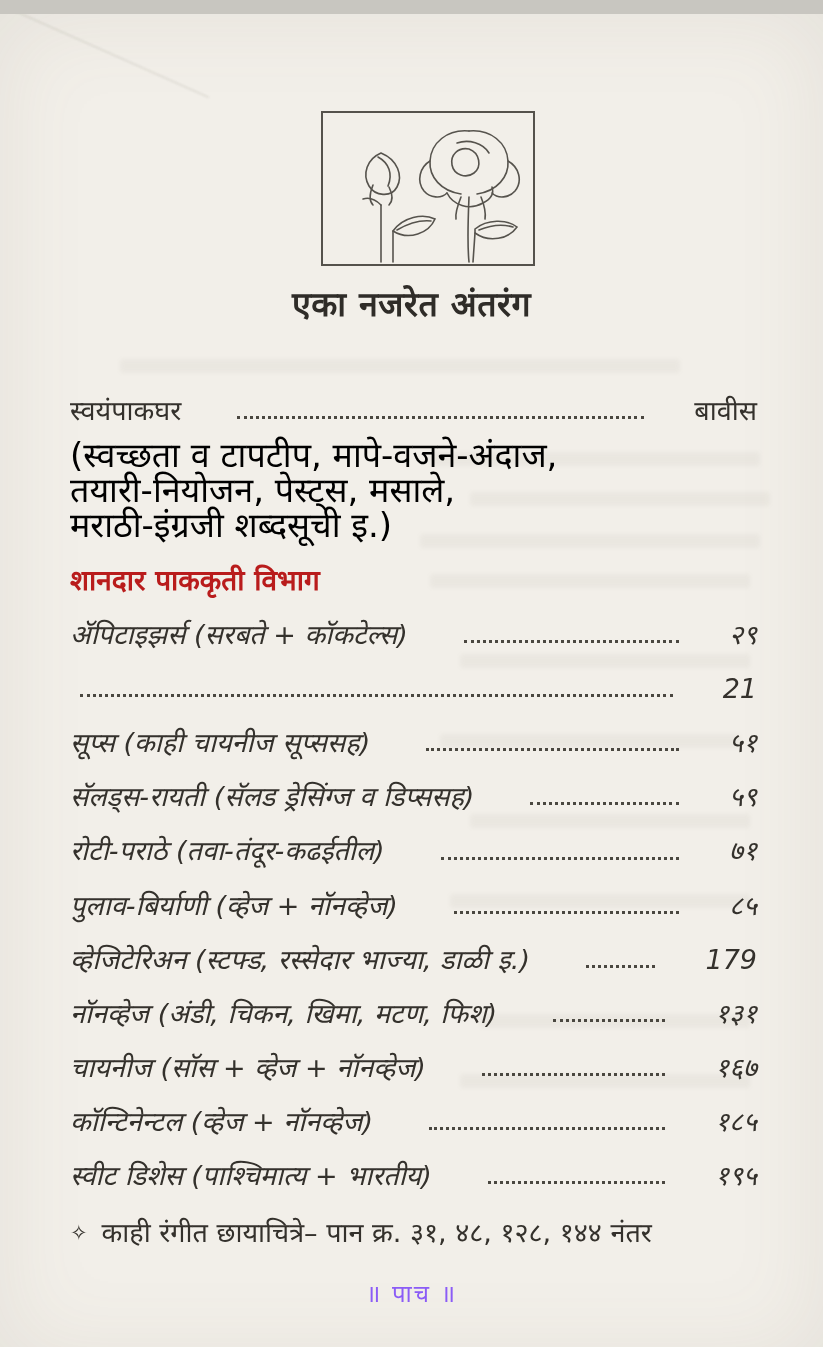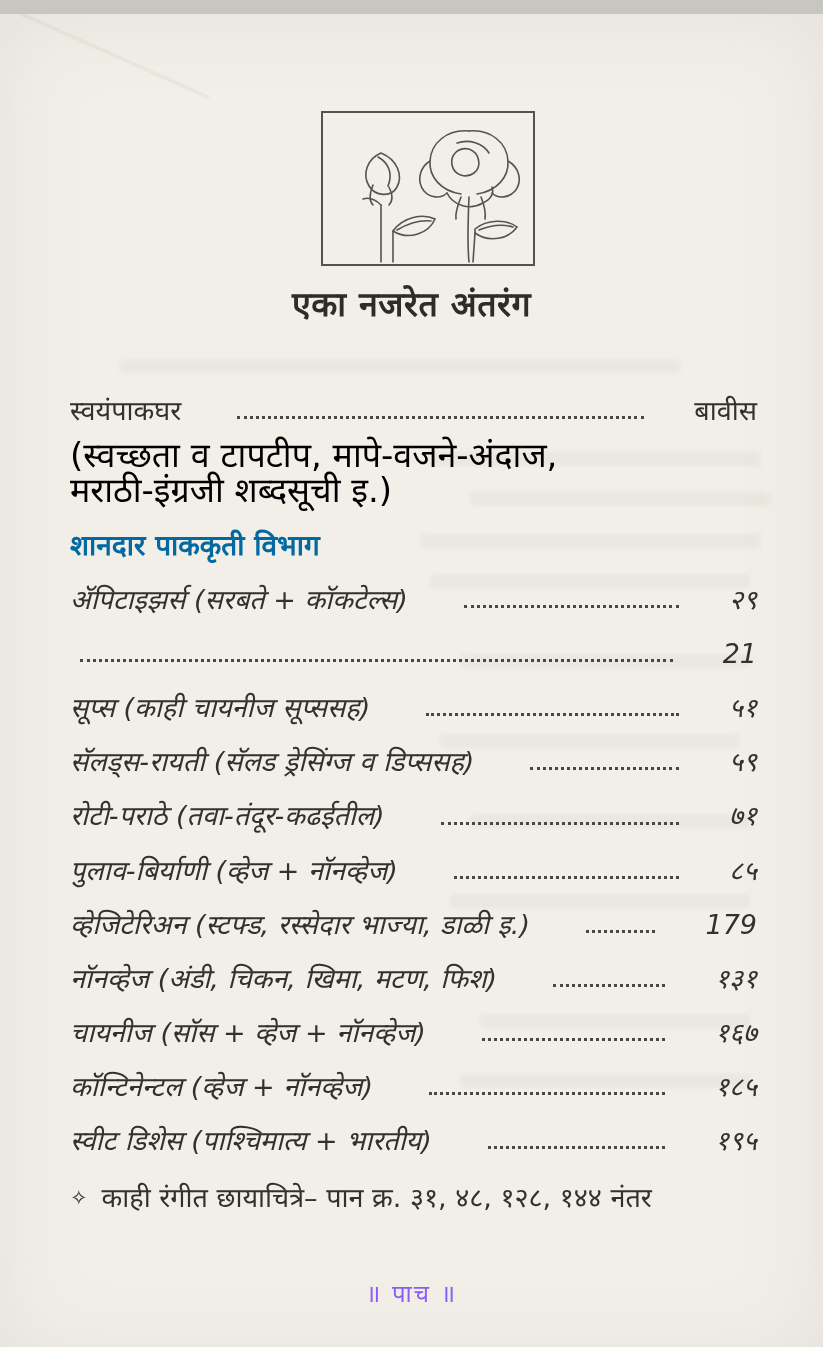--- a/index.html
+++ b/index.html
@@ -80,21 +80,21 @@
   .sub-block {
     margin-top: 10px;
     font-size: 34px;
     line-height: 35px;
     color: #000000;
   }
   .section-heading {
     margin-top: 17px;
     font-size: 28px;
     font-weight: bold;
-    color: #0369a1;
+    color: #b91c1c;
   }
   .toc-entries .toc-row { margin-top: 19px; font-style: italic; }
   .note-row {
     display: flex;
     align-items: baseline;
     margin-top: 20px;
     font-size: 27px;
     color: #34312c;
   }
   .note-row .bullet {
@@ -169,20 +169,21 @@
 
   <div class="toc">
 
     <div class="toc-row">
       <span class="label">स्वयंपाकघर</span>
       <span class="leader"></span>
       <span class="pagenum">बावीस</span>
     </div>
     <div class="sub-block">
       <div>(स्वच्छता व टापटीप, मापे-वजने-अंदाज,</div>
+      <div>तयारी-नियोजन, पेस्ट्स, मसाले,</div>
       <div>मराठी-इंग्रजी शब्दसूची इ.)</div>
     </div>
 
     <div class="section-heading">शानदार पाककृती विभाग</div>
 
     <div class="toc-entries">
       <div class="toc-row">
         <span class="label">ॲपिटाइझर्स (सरबते + कॉकटेल्स)</span>
         <span class="leader"></span>
         <span class="pagenum">२९</span>

